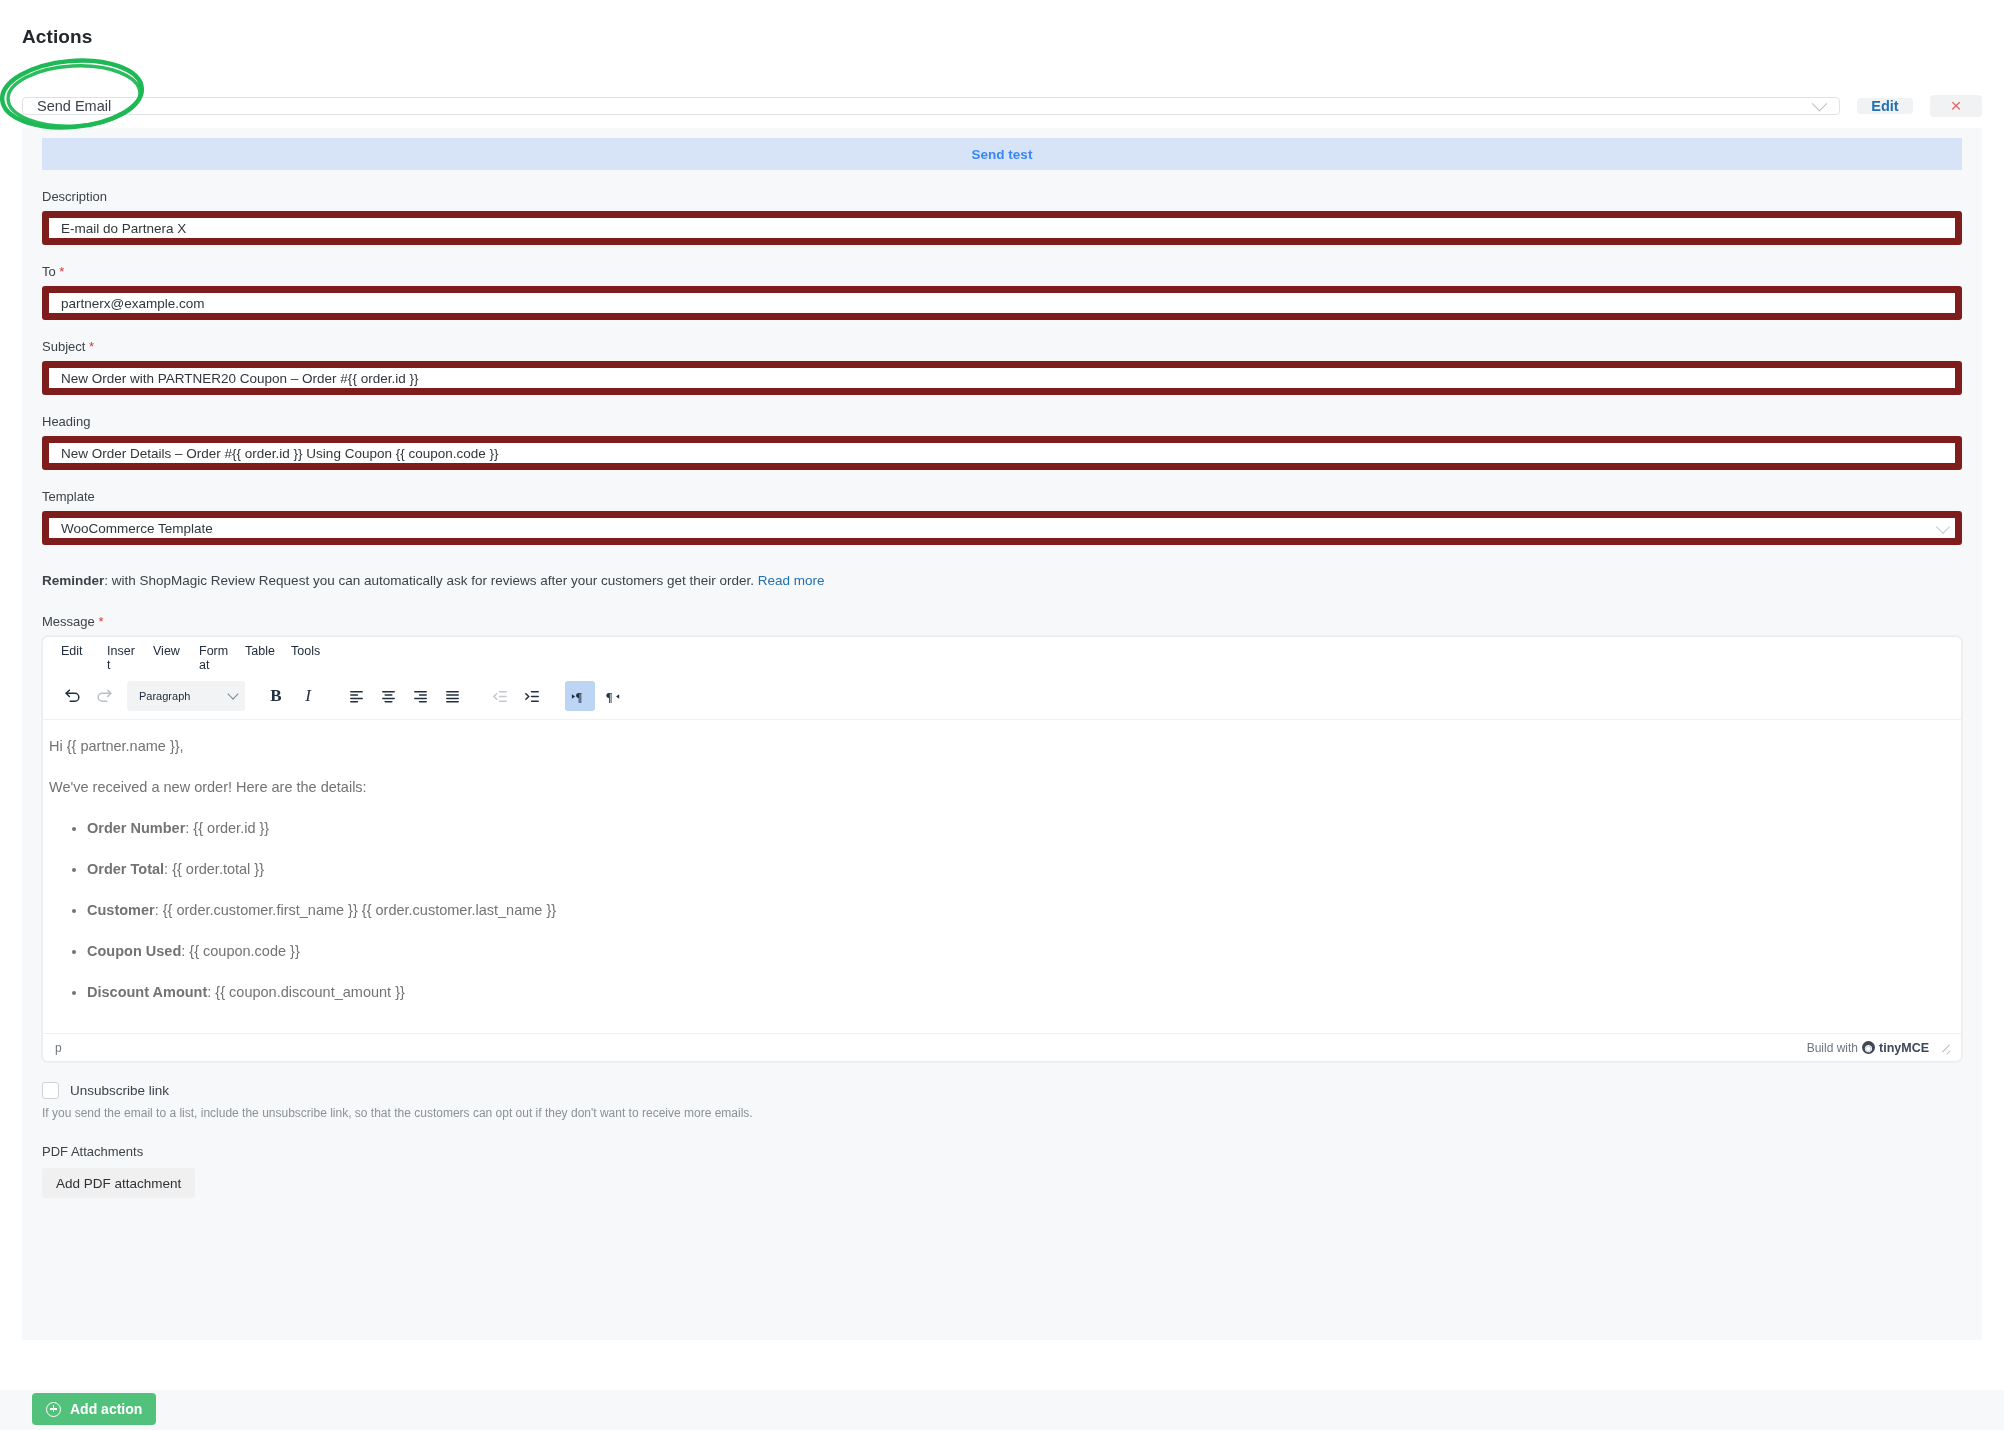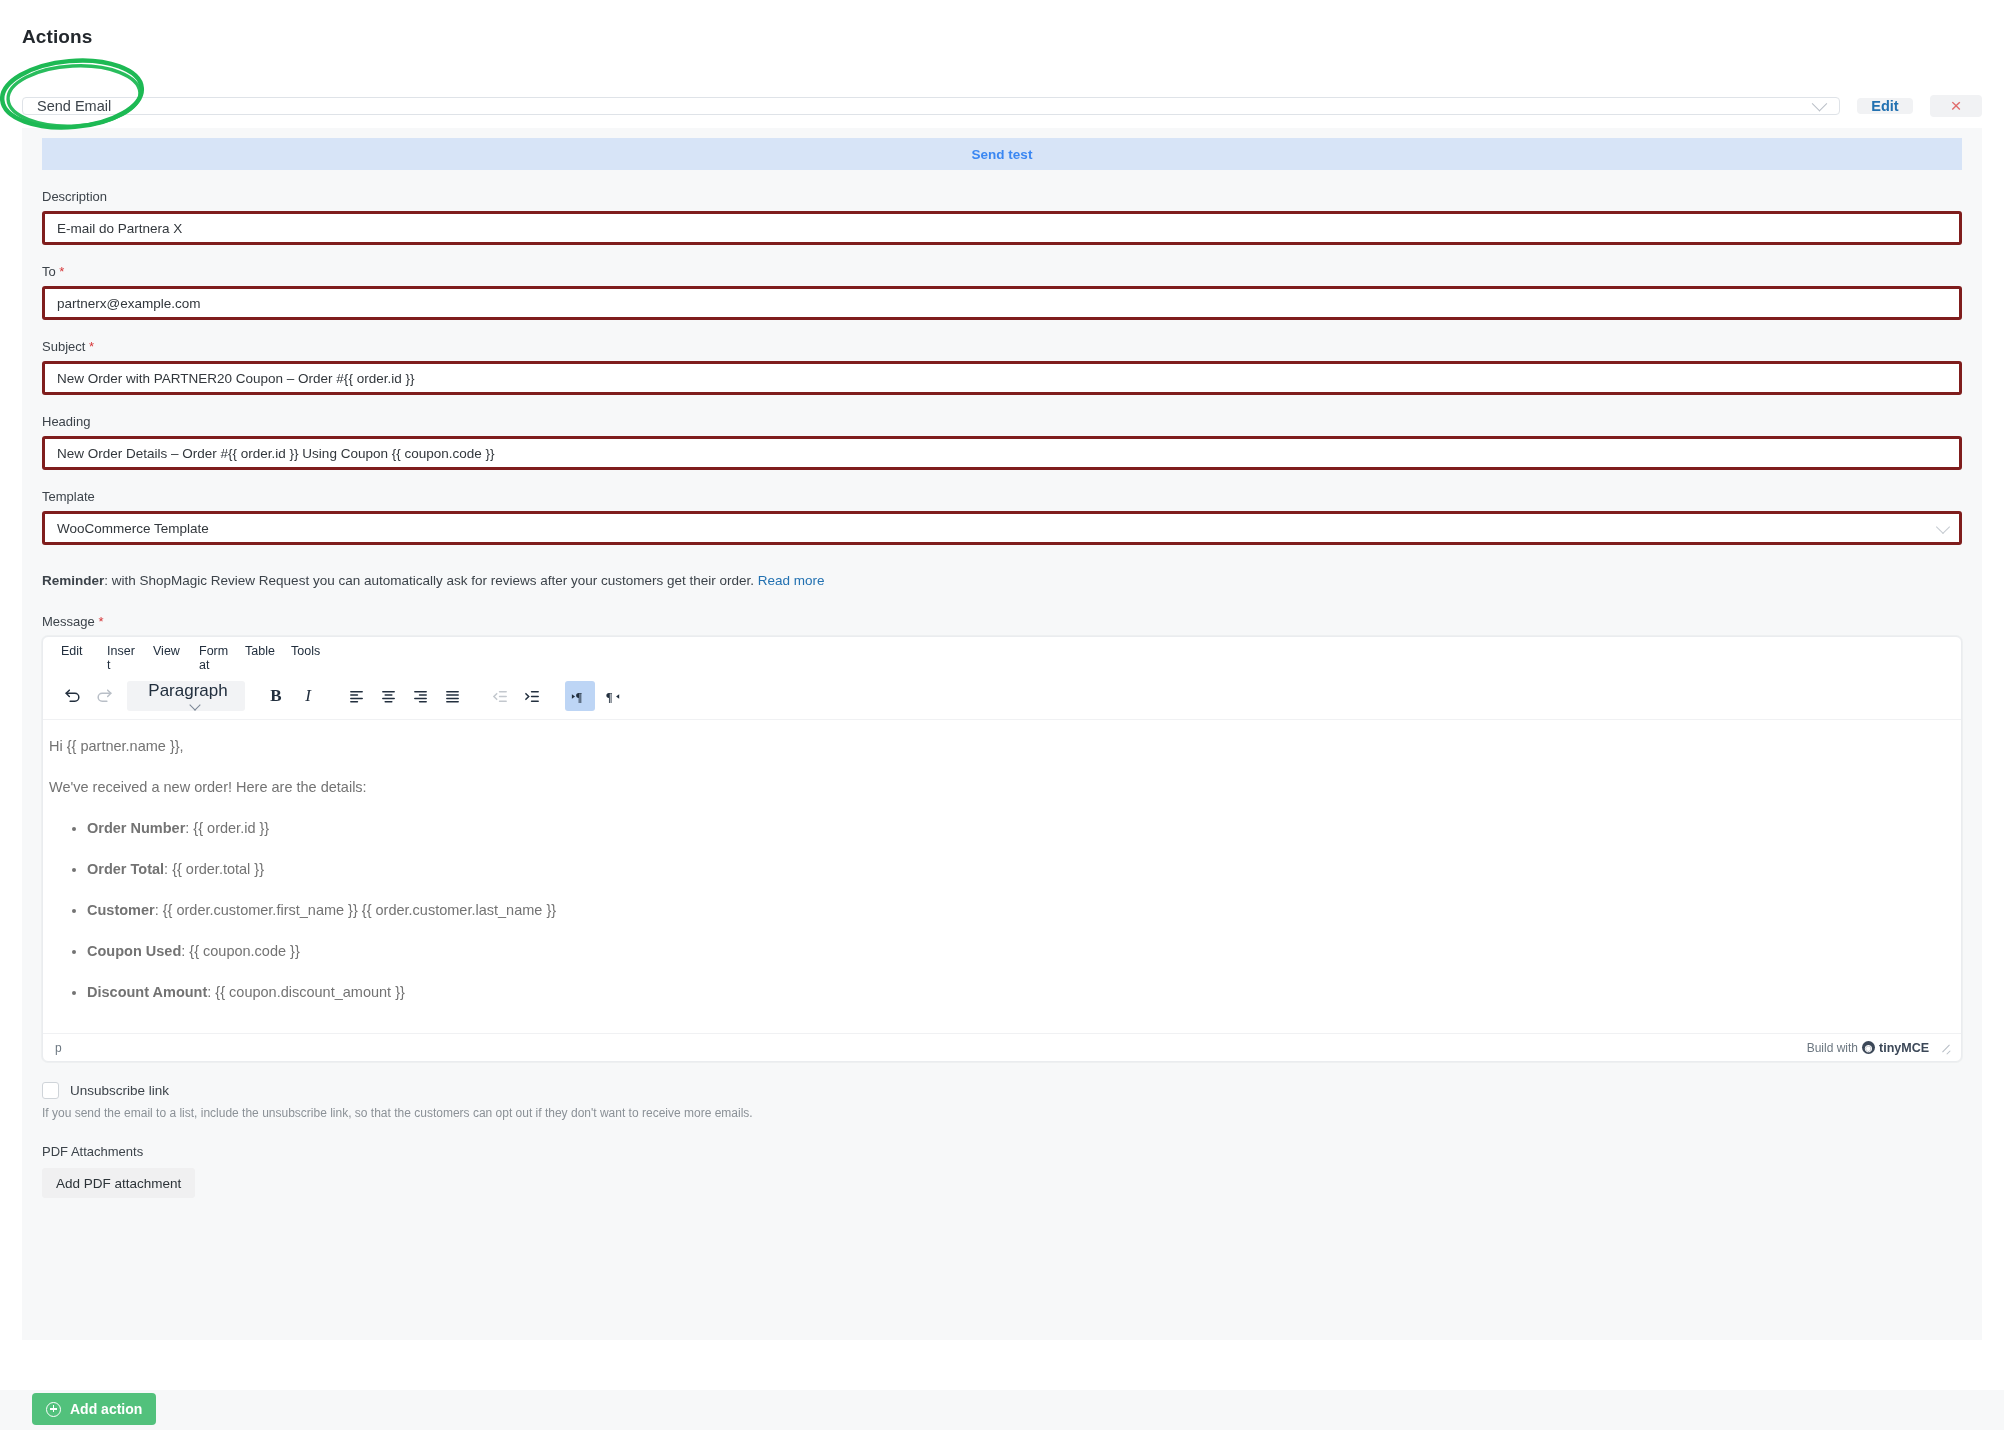--- a/index.html
+++ b/index.html
@@ -97,21 +97,21 @@
     font-size: 13px;
     color: #3c434a;
     margin-bottom: 7px;
     display: block;
   }
   .req { color: #d63638; font-size: 13px; }
   .input {
     width: 100%;
     height: 34px;
     background: #ffffff;
-    border: 3px solid #7f1d1d;
+    border: 7px solid #7f1d1d;
     border-radius: 3px;
     padding: 8px 12px;
     font-size: 13.5px;
     color: #32373c;
     display: flex; align-items: center;
   }
   .input.empty { color: #9aa1a8; }
   .hint {
     font-size: 12px;
     color: #8b9197;
@@ -178,24 +178,23 @@
   .tb-btn.active { background: #bdd5f5; }
   .tb-sep { width: 14px; }
   .tb-select {
     height: 30px;
     min-width: 118px;
     background: #f2f3f5;
     border-radius: 3px;
     display: flex; align-items: center; justify-content: space-between;
     padding: 0 8px 0 12px;
     margin: 0 14px 0 6px;
-    font-size: 17px;
+    font-size: 11px;
     color: #222f3e;
     cursor: pointer;
-    flex-direction: column;
   }
   .tb-select .chev {
     width: 8px; height: 8px;
     transform: translateY(-2px) rotate(45deg);
     border-right: 1.5px solid #7b8694;
     border-bottom: 1.5px solid #7b8694;
     margin-left: 14px;
   }
   .mce-body {
     padding: 16px 14px 10px 6px;

